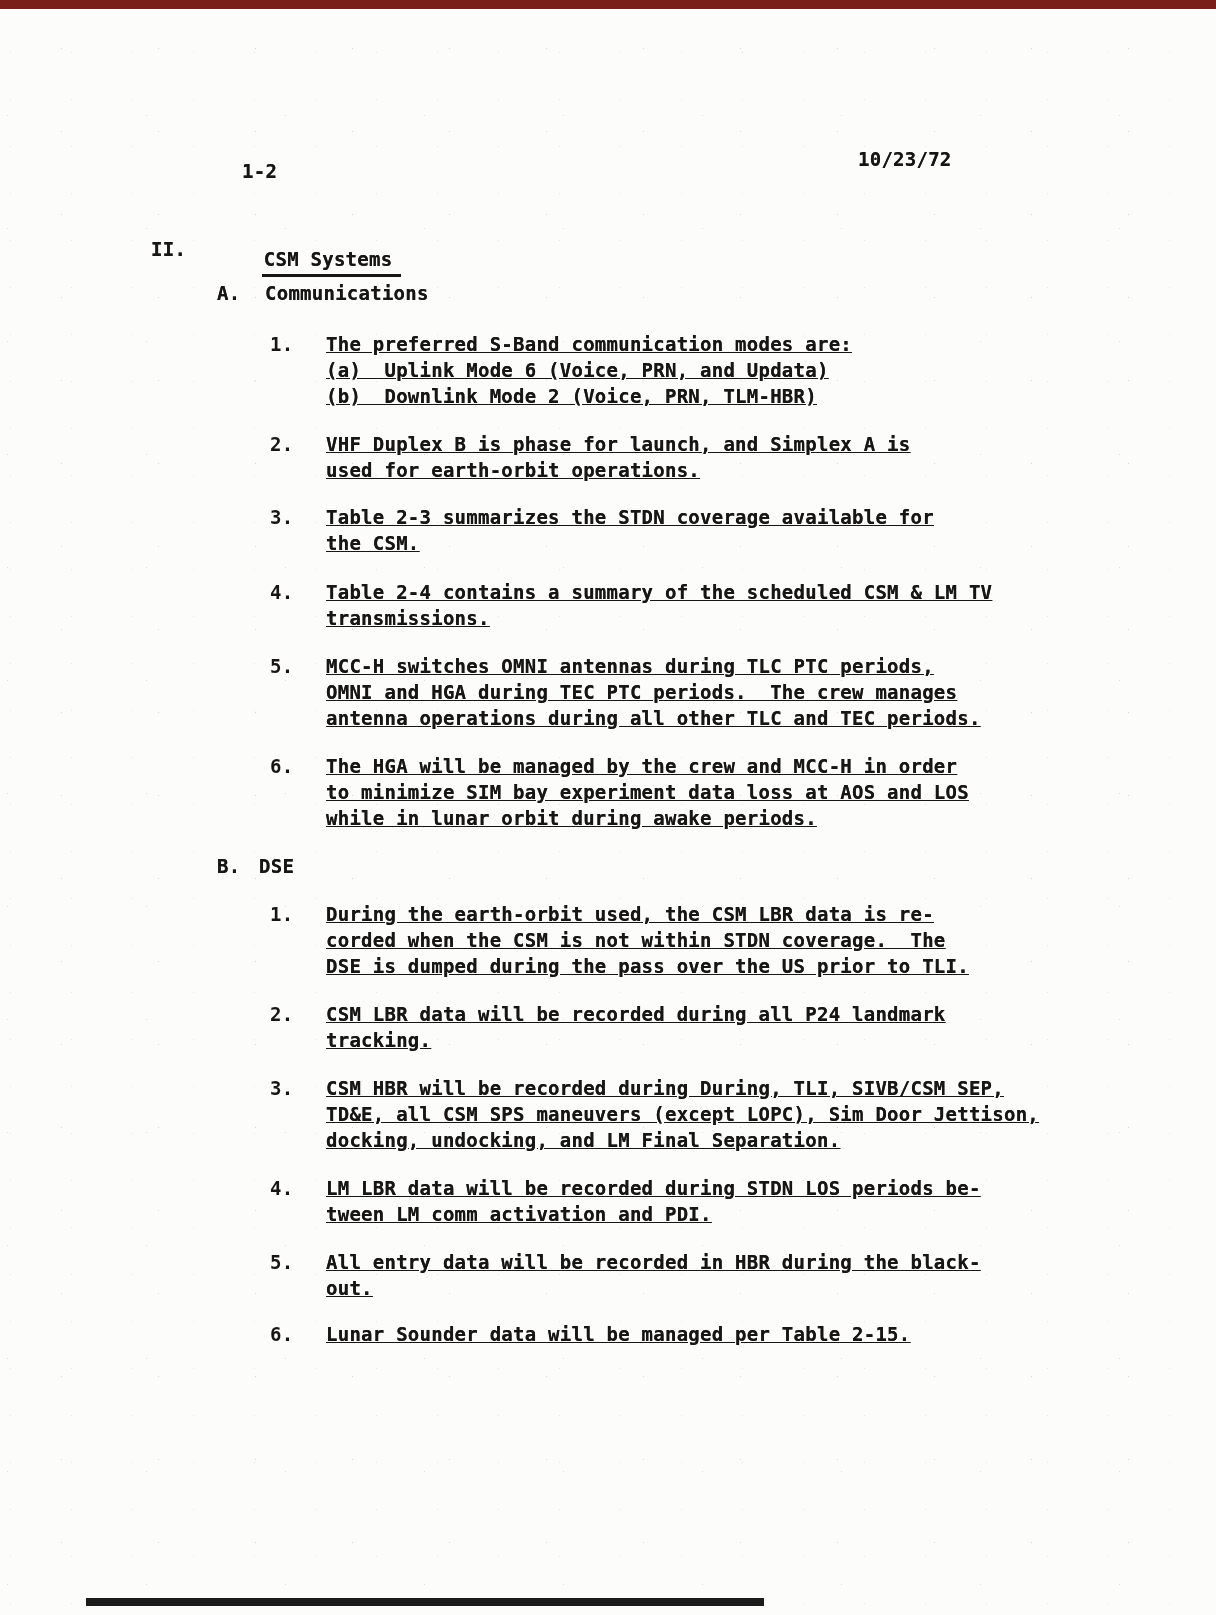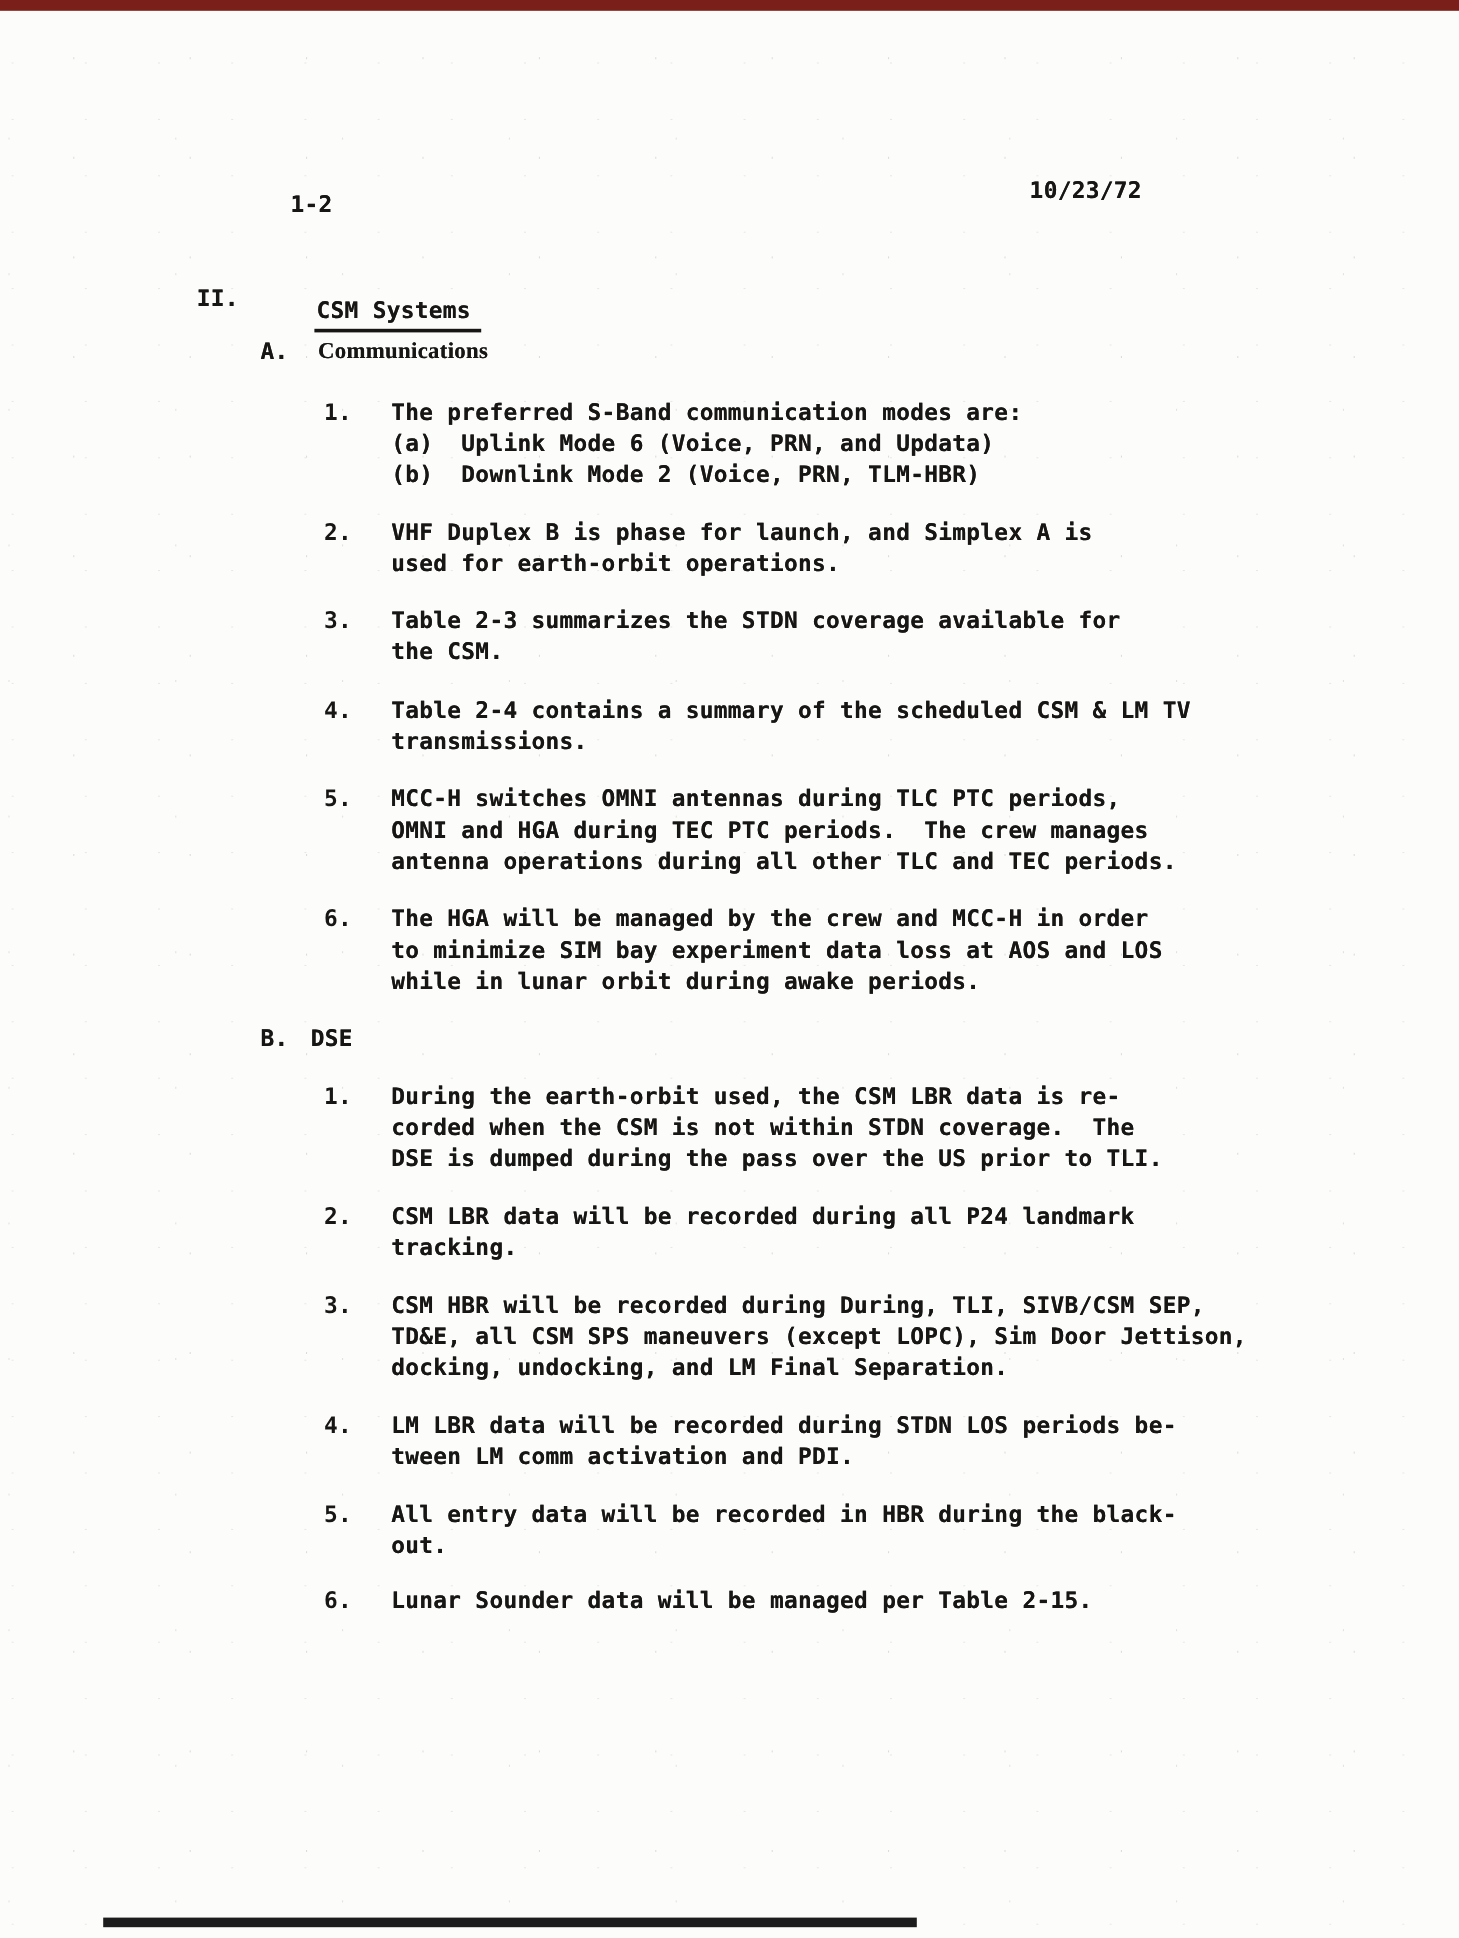--- a/index.html
+++ b/index.html
@@ -35,40 +35,40 @@
   }
   .section-title-text {
     display: inline-block;
     border-bottom: 3px solid #171614;
     padding: 0 9px 2px 2px;
     margin-left: -2px;
   }
   .item { position: absolute; left: 270px; display: flex; }
   .item .num { width: 56px; flex: 0 0 56px; }
   .item .lines { flex: 1 1 auto; }
-  .line { white-space: pre; text-shadow: 0 0 0.5px #3a3a38; }
+  .line { white-space: pre; text-shadow: 0 0 0.5px #3a3a38; text-decoration: underline; }
 </style>
 </head>
 <body>
 
 <div class="page">
 
   <div class="scanbar-top" style="background: rgb(122, 31, 26);"></div>
   <div class="scanbar-bottom" style="background: rgb(28, 28, 28);"></div>
 
   <div class="txt" style="left:242px; top:158px;">1-2</div>
   <div class="txt" style="left:858px; top:146px;">10/23/72</div>
 
-  <div class="txt" style="left:164px; top:236px;">II.</div>
+  <div class="txt" style="left:151px; top:236px;">II.</div>
   <div class="txt" style="left:217px; top:220px;">
     <span class="section-title-text">CSM Systems</span>
   </div>
 
   <div class="txt" style="left:217px; top:280px;">A.</div>
-  <div class="txt" style="left:265px; top:280px;font-family:Liberation Serif, serif;">Communications</div>
+  <div class="txt" style="left:265px; top:280px;">Communications</div>
 
   <div class="item" style="top:331px;">
     <div class="num">1.</div>
     <div class="lines">
       <div class="line">The preferred S-Band communication modes are:</div>
       <div class="line">(a)  Uplink Mode 6 (Voice, PRN, and Updata)</div>
       <div class="line">(b)  Downlink Mode 2 (Voice, PRN, TLM-HBR)</div>
     </div>
   </div>
 

